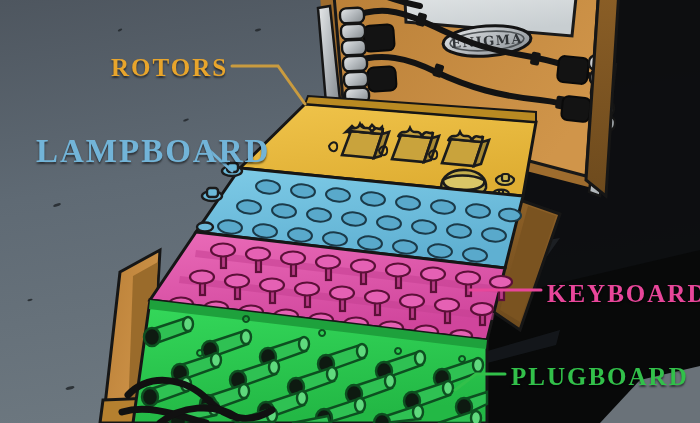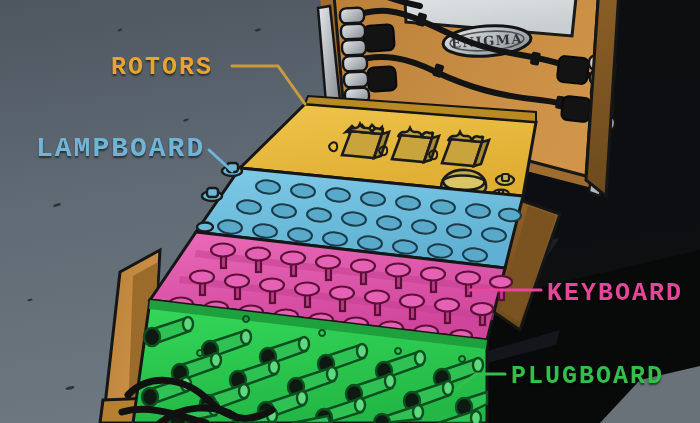--- a/index.html
+++ b/index.html
@@ -4,30 +4,30 @@
 <style>
   html,body{margin:0;padding:0;background:#111;}
   #stage{
     position:relative;width:700px;height:423px;overflow:hidden;
     font-family:"DejaVu Sans",sans-serif;
     background:#5c6670;
   }
   #art{position:absolute;inset:0;width:700px;height:423px;display:block;}
   .lbl{
     position:absolute;
-    font-family:Liberation Mono, monospace;
+    font-family:Liberation Serif, serif;
     font-weight:700;
     letter-spacing:2px;
     white-space:nowrap;
     line-height:1;
     -webkit-font-smoothing:none;
     text-shadow:0 2px 2px rgba(0,0,0,.55);
   }
   #lbl-rotors{left:111px;top:55px;font-size:25px;color:#e8a52c;}
-  #lbl-lampboard{left:36px;top:135px;font-size:28px;color:#72b4d8;}
+  #lbl-lampboard{left:36px;top:135px;font-size:33px;color:#72b4d8;}
   #lbl-keyboard{left:547px;top:281px;font-size:25px;color:#e8469a;}
   #lbl-plugboard{left:511px;top:364px;font-size:25px;color:#32c04a;}
 </style>
 </head>
 <body>
 
 <div id="stage">
 
   <svg id="art" viewBox="0 0 700 423">
     <defs>

